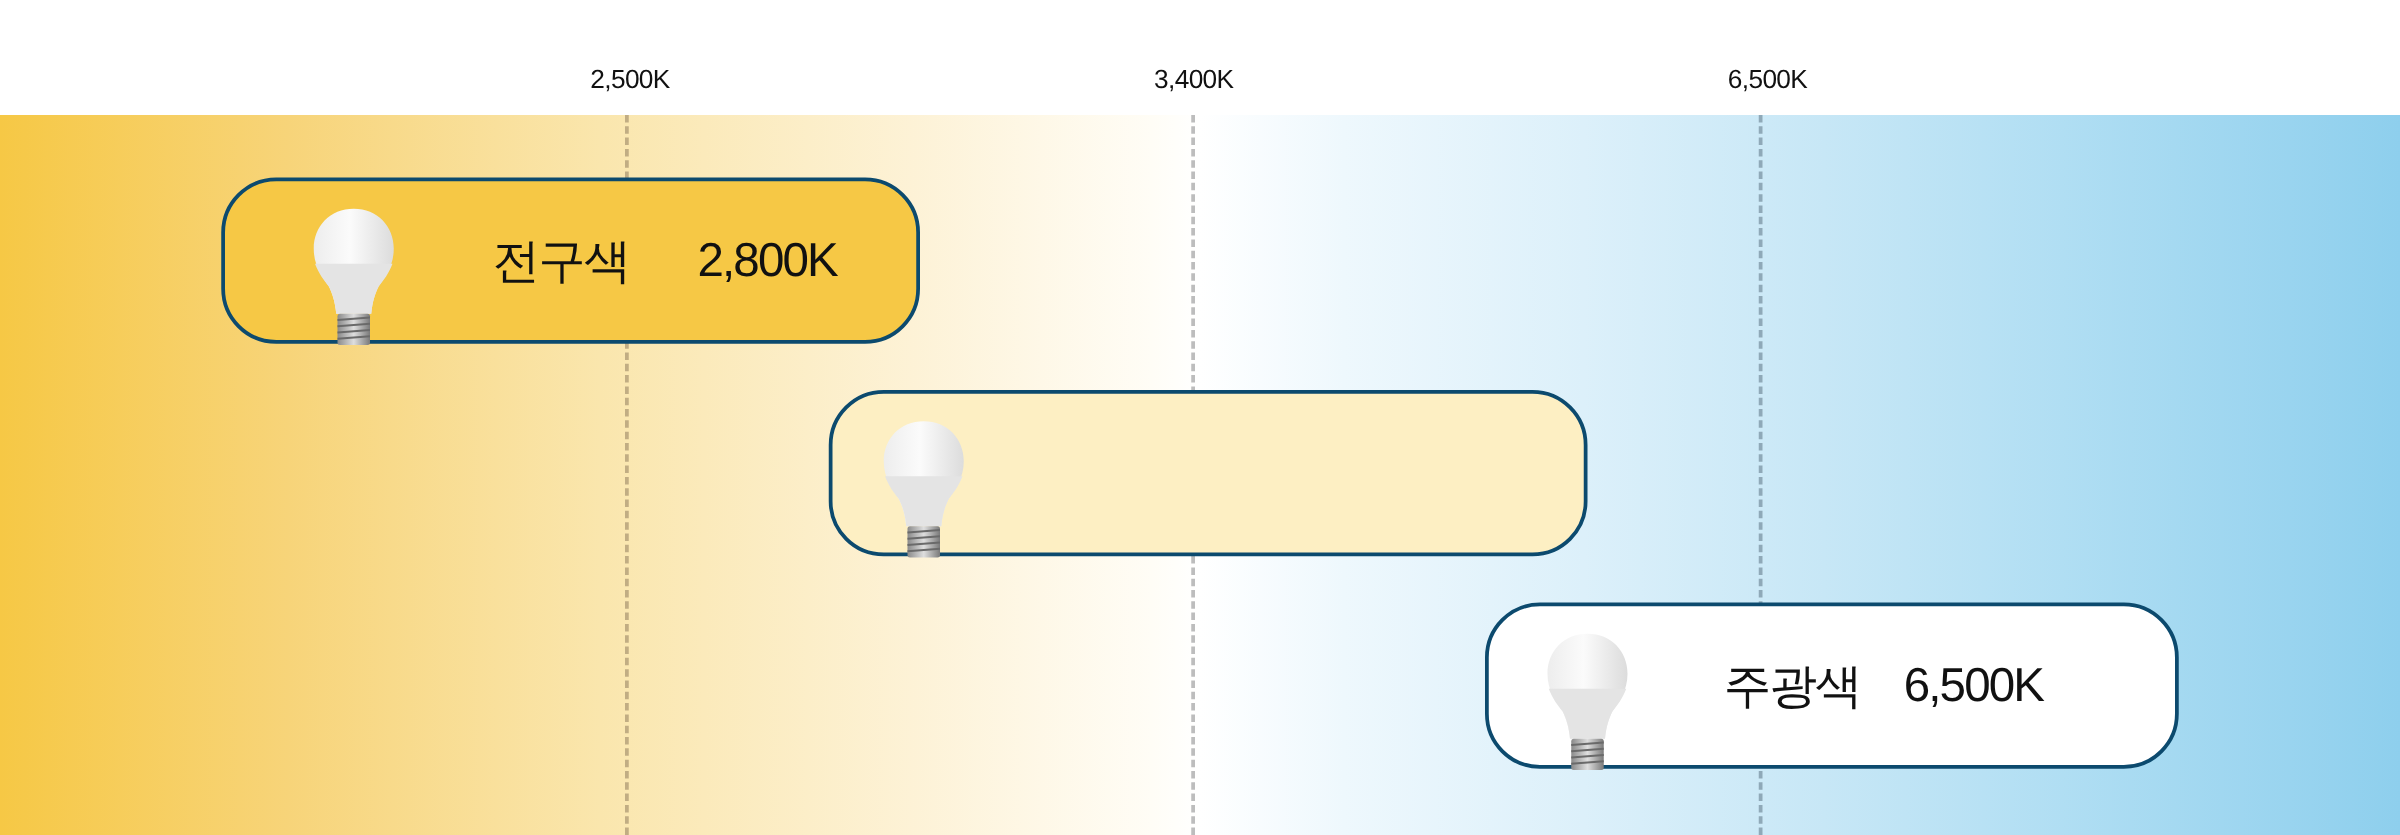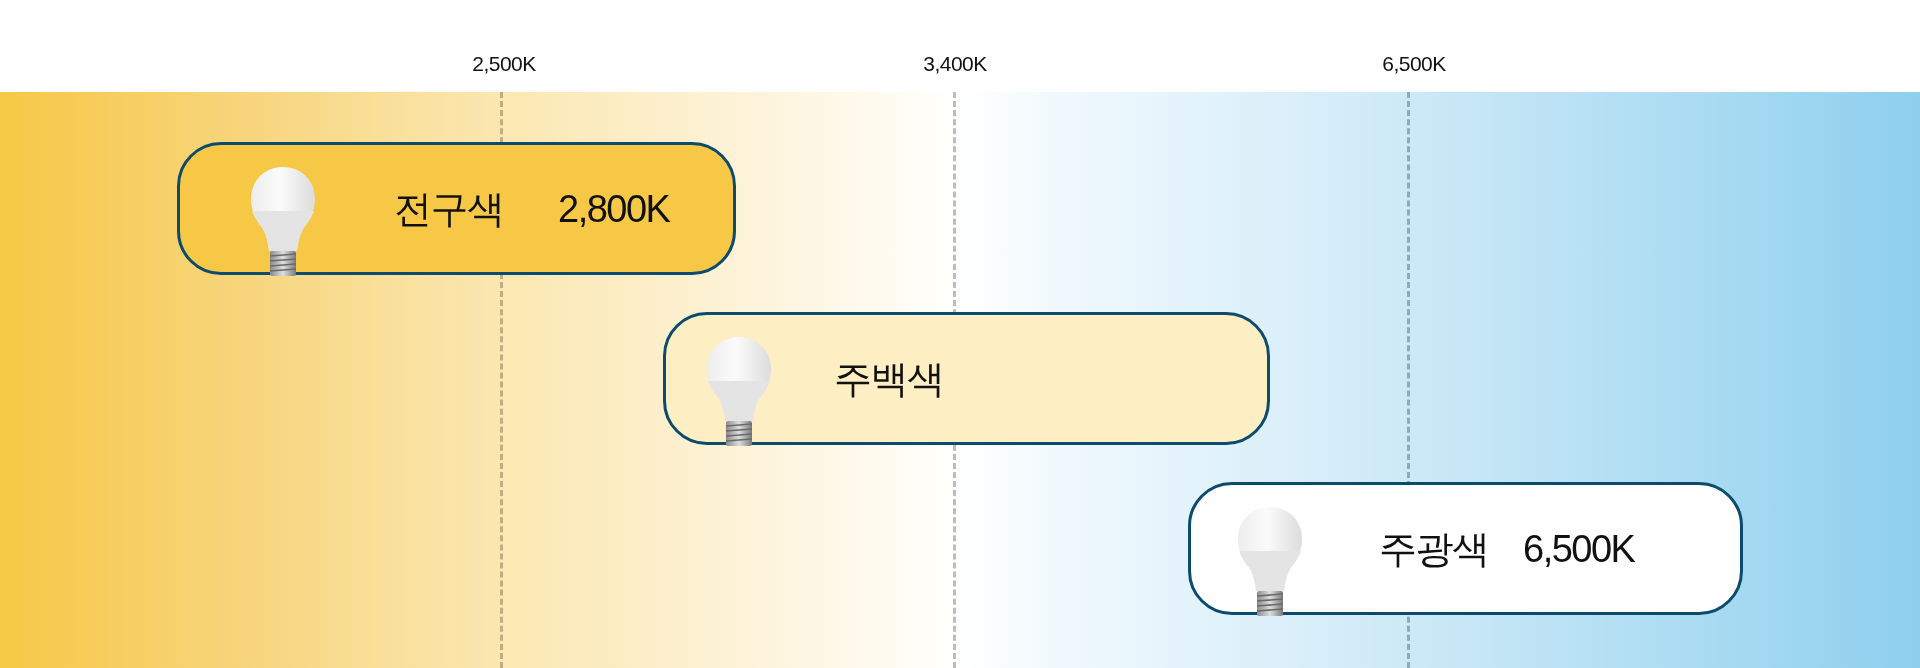--- a/index.html
+++ b/index.html
@@ -74,21 +74,20 @@
       <use href="#bulb"></use>
     </svg>
   <span class="name" style="left:214px;">전구색</span>
   <span class="value" style="left:378px;">2,800K</span>
 </div>
 
 <div class="card" style="left:663px; top:312px; width:607px; background:#fdefc3;">
   <svg class="bulb" style="left:38px;" viewBox="0 0 70 115">
       <use href="#bulb"></use>
     </svg>
-  <span class="name" style="left:168px;">주백색</span>
 </div>
 
 <div class="card" style="left:1188px; top:482px; width:555px; background:#ffffff;">
   <svg class="bulb" style="left:44px;" viewBox="0 0 70 115">
       <use href="#bulb"></use>
     </svg>
   <span class="name" style="left:188px;">주광색</span>
   <span class="value" style="left:332px;">6,500K</span>
 </div>
 

